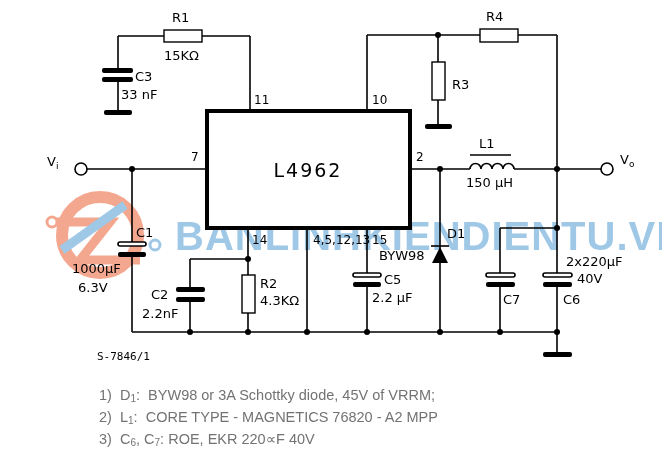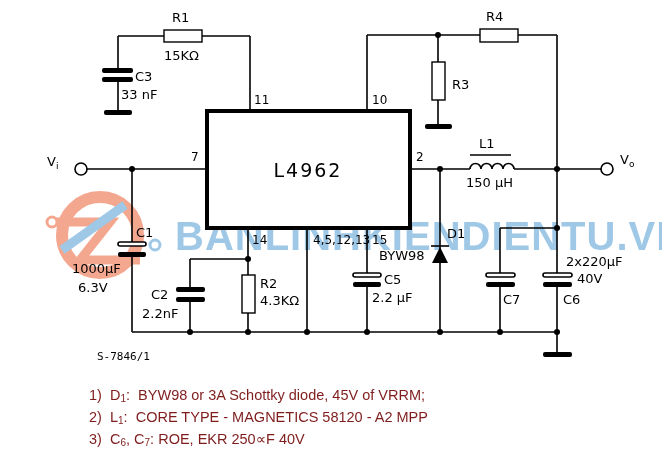--- a/index.html
+++ b/index.html
@@ -11,21 +11,21 @@
   .plate { fill: #000; }
   .plate-open { fill: #fff; stroke: #000; stroke-width: 1.6; }
   .gnd { fill: #000; }
   .dot { fill: #000; }
   .term { fill: #fff; stroke: #000; stroke-width: 1.6; }
   .lbl { font-family: "DejaVu Sans", sans-serif; font-size: 13px; fill: #000; }
   .lbl-sm { font-family: "DejaVu Sans", sans-serif; font-size: 12px; fill: #000; }
   .lbl-ic { font-family: "DejaVu Sans", sans-serif; font-size: 19px; fill: #000; letter-spacing: 2px; }
   .fig { font-family: "DejaVu Sans Mono", monospace; font-size: 11px; fill: #000; }
   .wm { font-family: "Liberation Sans", sans-serif; font-size: 40px; font-weight: bold; fill: #7fb6e0; opacity: 0.75; letter-spacing: 1px; }
-  .notes { position: absolute; left: 89px; top: 386px; font-family: "Liberation Sans", sans-serif; font-size: 14.5px; line-height: 19px; color: #7f1d1d; }
+  .notes { position: absolute; left: 99px; top: 386px; font-family: "Liberation Sans", sans-serif; font-size: 14.5px; line-height: 19px; color: #737373; }
   .note-line { white-space: pre; }
   .note-indent { padding-left: 54px; }
   sub { font-size: 10px; vertical-align: -2px; }
 </style>
 </head>
 <body>
 
 <svg width="662" height="474" viewBox="0 0 662 474">
 
   <g opacity="0.75">
@@ -151,15 +151,15 @@
   <circle class="dot" cx="367" cy="332" r="3"></circle>
   <circle class="dot" cx="440" cy="332" r="3"></circle>
   <circle class="dot" cx="500" cy="332" r="3"></circle>
   <circle class="dot" cx="557" cy="332" r="3"></circle>
 
   <text class="fig" x="97" y="360">S-7846/1</text>
 </svg>
 
 <div class="notes">
   <div class="note-line"><span>1)</span>  <span>D</span><sub>1</sub><span>:  BYW98 or 3A Schottky diode, 45V of VRRM;</span></div>
-  <div class="note-line"><span>2)</span>  <span>L</span><sub>1</sub><span>:  CORE TYPE - MAGNETICS 58120 - A2 MPP</span></div>
-  <div class="note-line"><span>3)</span>  <span>C</span><sub>6</sub><span>, C</span><sub>7</sub><span>: ROE, EKR 250∝F 40V</span></div>
+  <div class="note-line"><span>2)</span>  <span>L</span><sub>1</sub><span>:  CORE TYPE - MAGNETICS 76820 - A2 MPP</span></div>
+  <div class="note-line"><span>3)</span>  <span>C</span><sub>6</sub><span>, C</span><sub>7</sub><span>: ROE, EKR 220∝F 40V</span></div>
 </div>
 
 </body></html>

